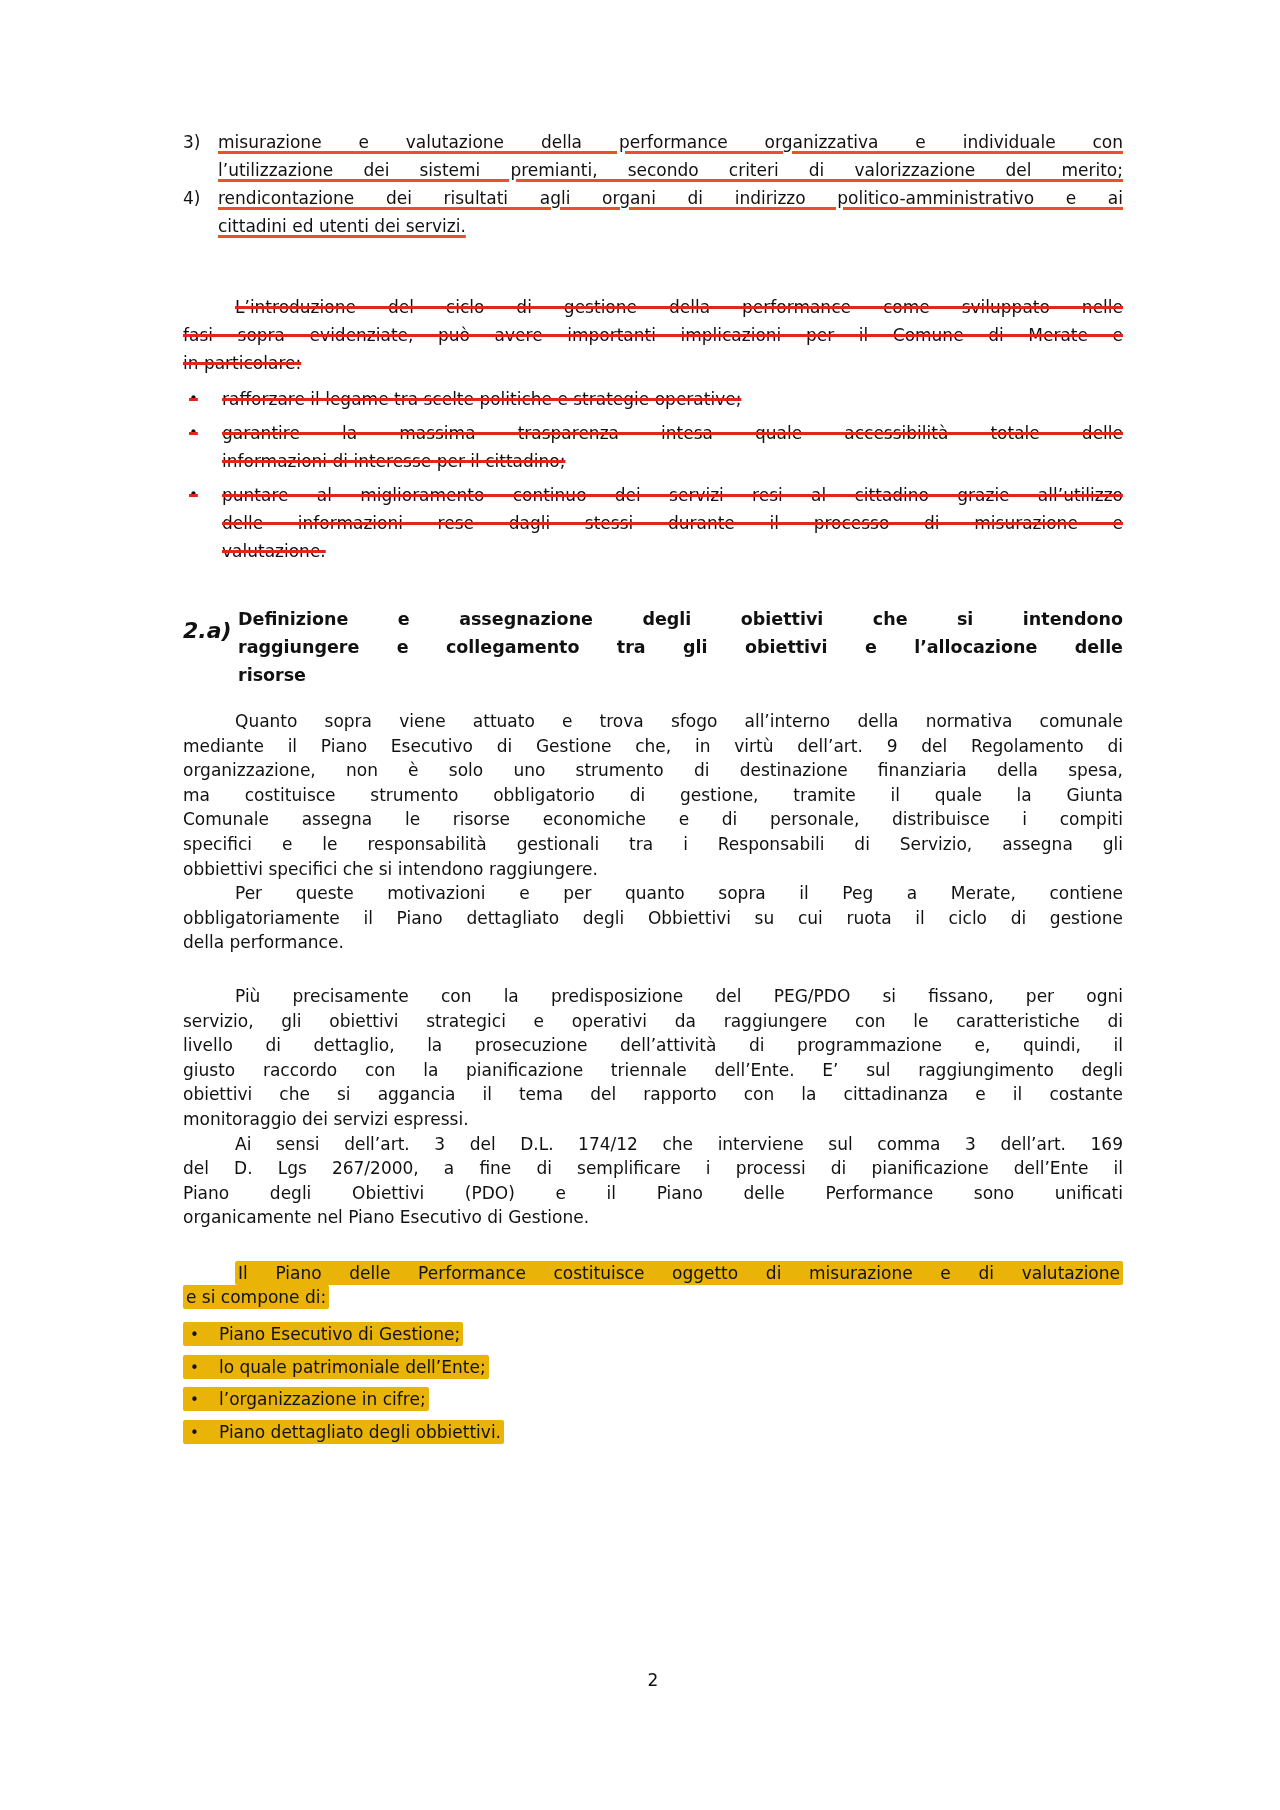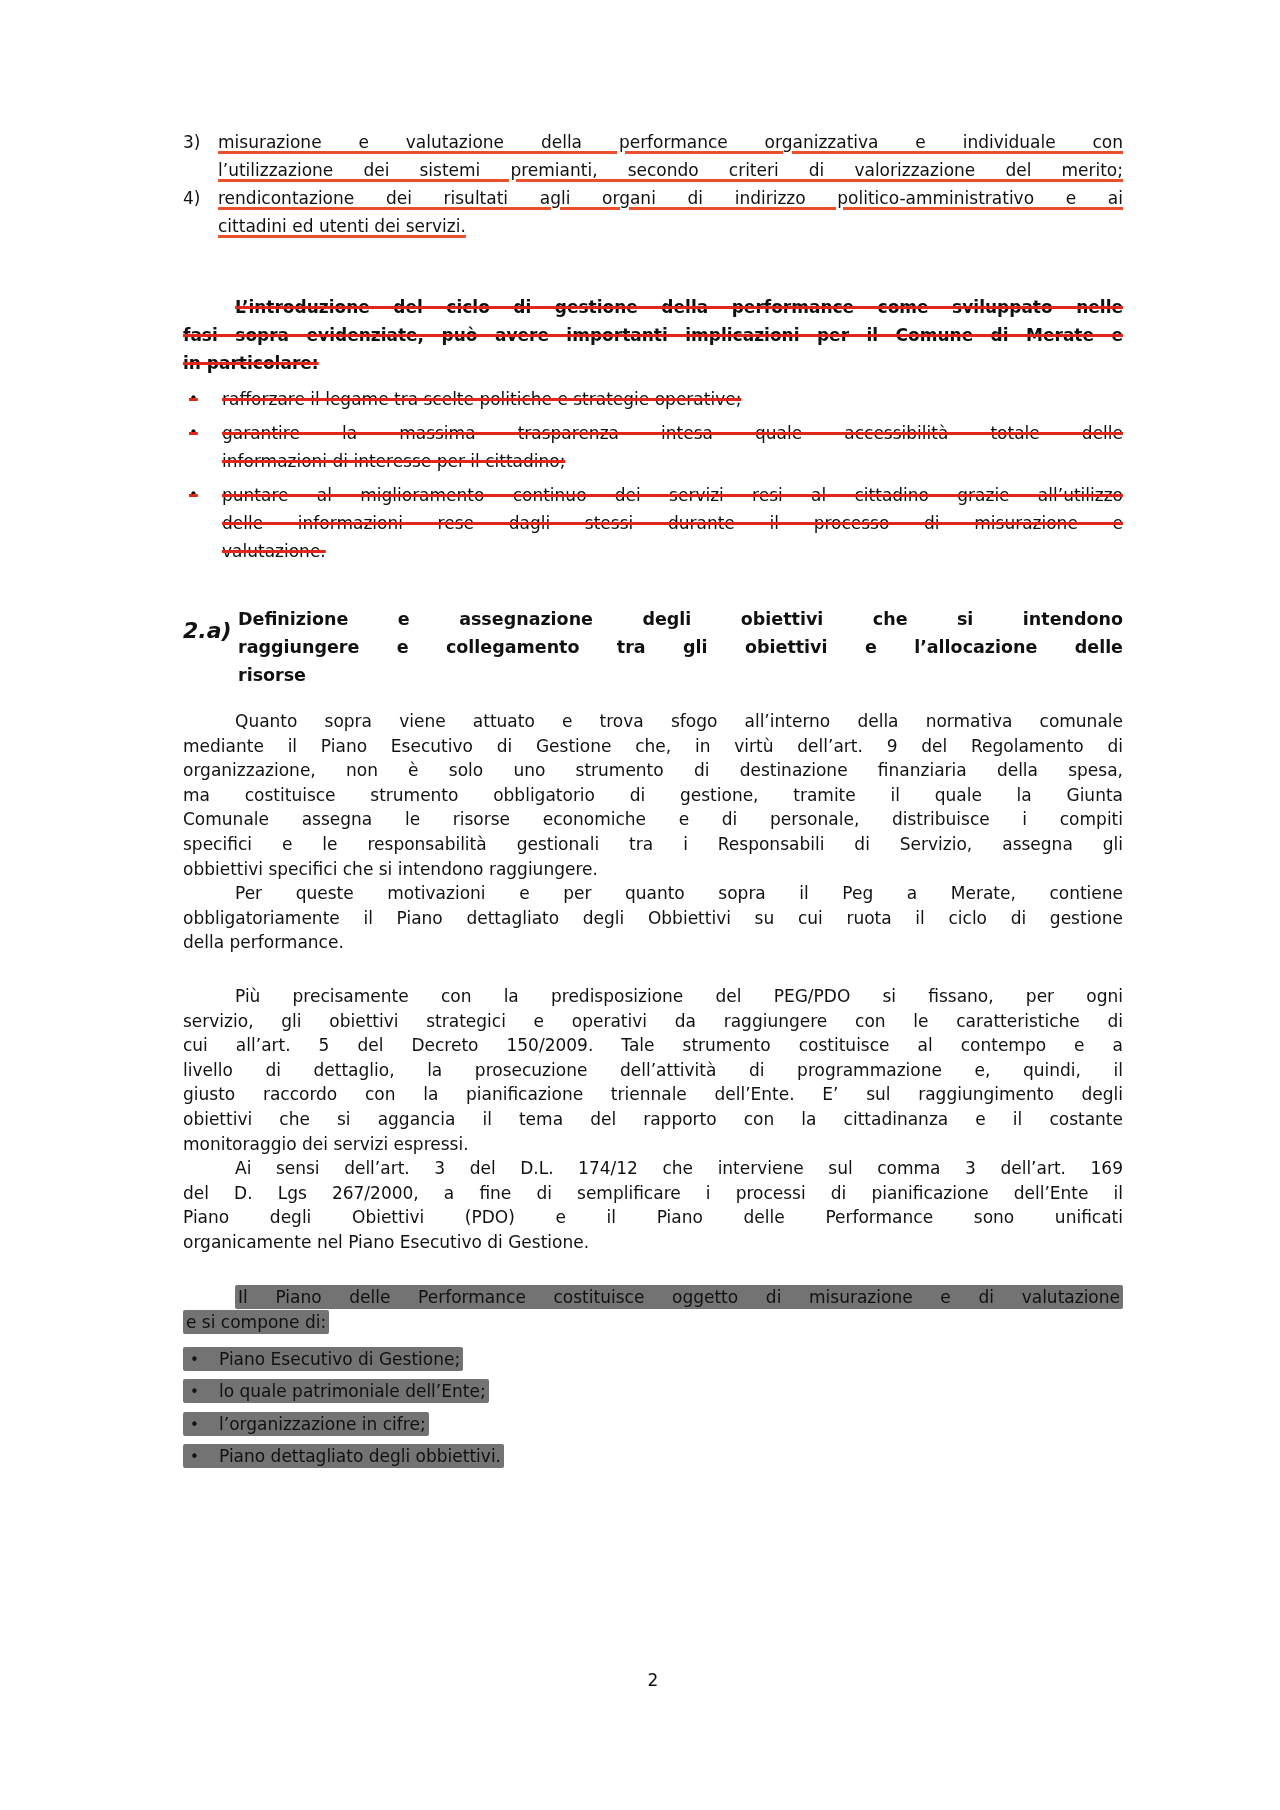--- a/index.html
+++ b/index.html
@@ -40,21 +40,21 @@
     text-decoration-color:#ec4f2b;
     text-decoration-thickness:2.5px;
     text-underline-offset:3px;
   }
   
   .s-red .ln, .s-red .marker {
     text-decoration-line:line-through;
     text-decoration-color:#e3261a;
     text-decoration-thickness:2.5px;
   }
-  .strk-par { margin-top:53px;font-weight:bold; }
+  .strk-par { margin-top:53px; }
 
   .b-item { position:relative; padding-left:39px; margin-top:6px; }
   .b-item.first { margin-top:8px; }
   .b-item .marker {
     position:absolute; left:6px; top:0;
     font-size:15px; line-height:28px;
   }
 
   .heading { position:relative; padding-left:55px; margin-top:40px; }
   .heading .ln {
@@ -64,21 +64,21 @@
     position:absolute; left:0; top:12px;
     font-size:22px; font-weight:bold; font-style:italic; line-height:28px;
   }
 
   .para { }
   .para.tight  { margin-top:29px; }
   .para.tight2 { margin-top:20px; }
   .para.hl-par { margin-top:31px; }
 
   .hl-mark {
-    background:#737373;
+    background:#eab308;
     padding:2px 3px;
     border-radius:2px;
   }
   .hlb { margin-top:7px; }
   .hlb.first { margin-top:12px; }
   .hlb-marker { display:inline-block; width:33px; padding-left:4px; font-size:15px; }
 
   .page-number {
     position:absolute; left:183px; top:1668px; width:940px;
     text-align:center; font-size:17px; line-height:25px;
@@ -146,21 +146,20 @@
 
     <div class="para">
       <div class="ln ind">Per queste motivazioni e per quanto sopra il Peg a Merate, contiene</div>
       <div class="ln">obbligatoriamente il Piano dettagliato degli Obbiettivi su cui ruota il ciclo di gestione</div>
       <div class="ln end">della performance.</div>
     </div>
 
     <div class="para tight">
       <div class="ln ind">Più precisamente con la predisposizione del PEG/PDO si fissano, per ogni</div>
       <div class="ln">servizio, gli obiettivi strategici e operativi da raggiungere con le caratteristiche di</div>
-      <div class="ln">cui all’art. 5 del Decreto 150/2009. Tale strumento costituisce al contempo e a</div>
       <div class="ln">livello di dettaglio, la prosecuzione dell’attività di programmazione e, quindi, il</div>
       <div class="ln">giusto raccordo con la pianificazione triennale dell’Ente. E’ sul raggiungimento degli</div>
       <div class="ln">obiettivi che si aggancia il tema del rapporto con la cittadinanza e il costante</div>
       <div class="ln end">monitoraggio dei servizi espressi.</div>
     </div>
 
     <div class="para">
       <div class="ln ind">Ai sensi dell’art. 3 del D.L. 174/12 che interviene sul comma 3 dell’art. 169</div>
       <div class="ln">del D. Lgs 267/2000, a fine di semplificare i processi di pianificazione dell’Ente il</div>
       <div class="ln">Piano degli Obiettivi (PDO) e il Piano delle Performance sono unificati</div>

